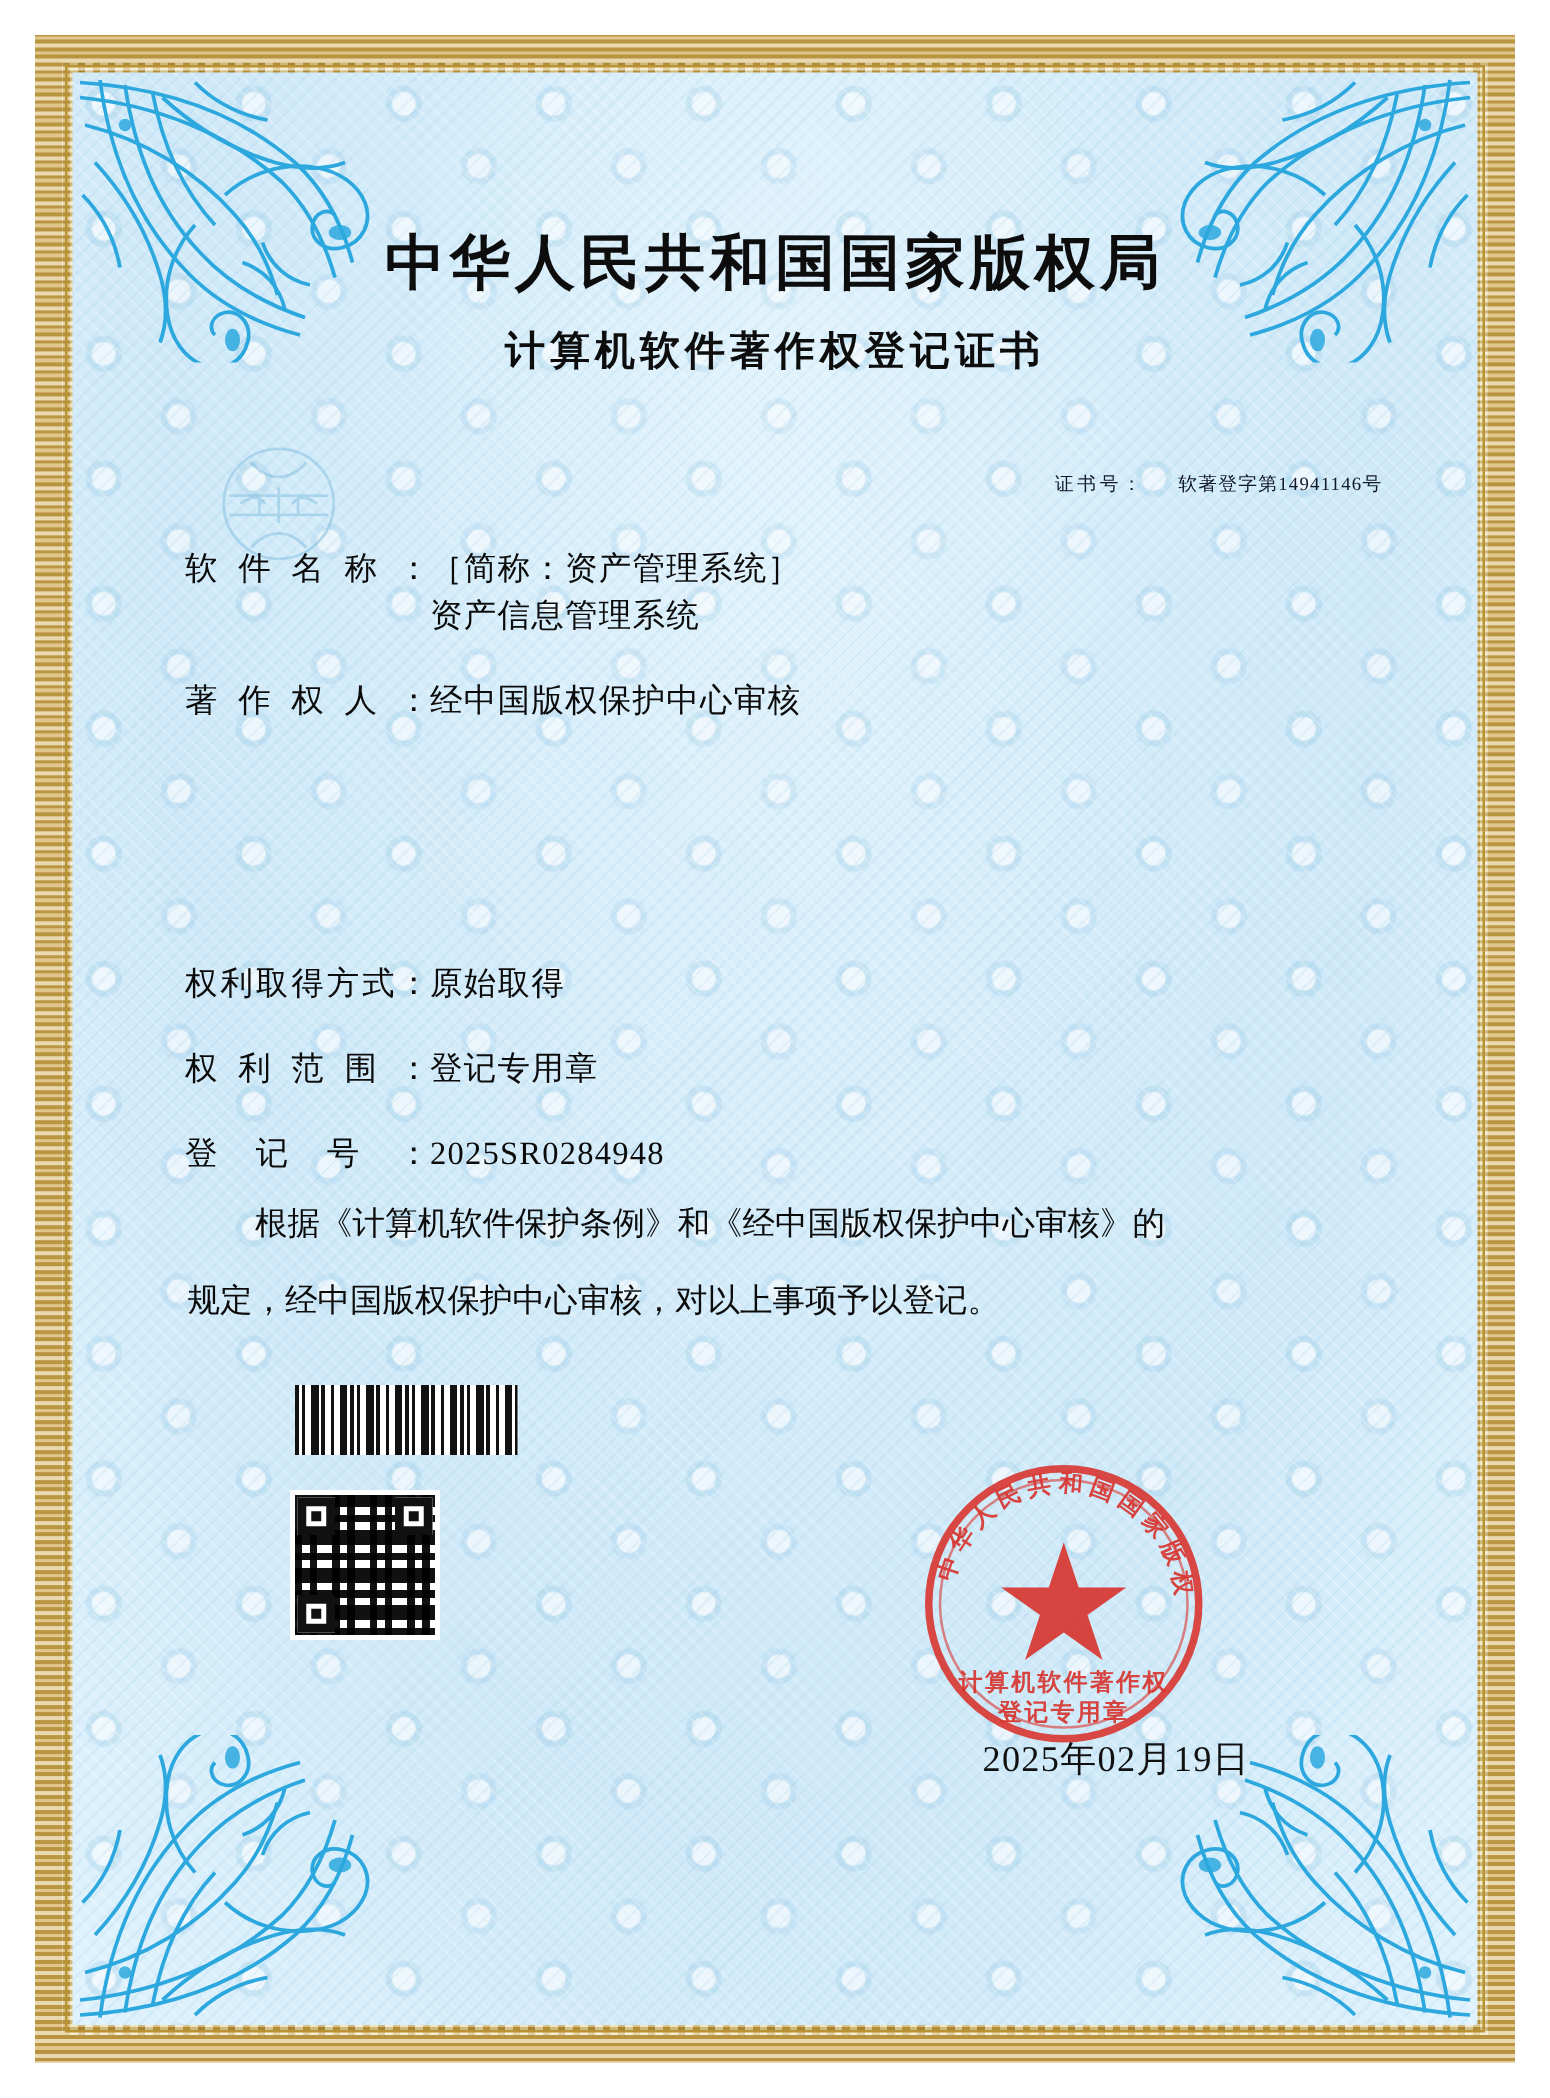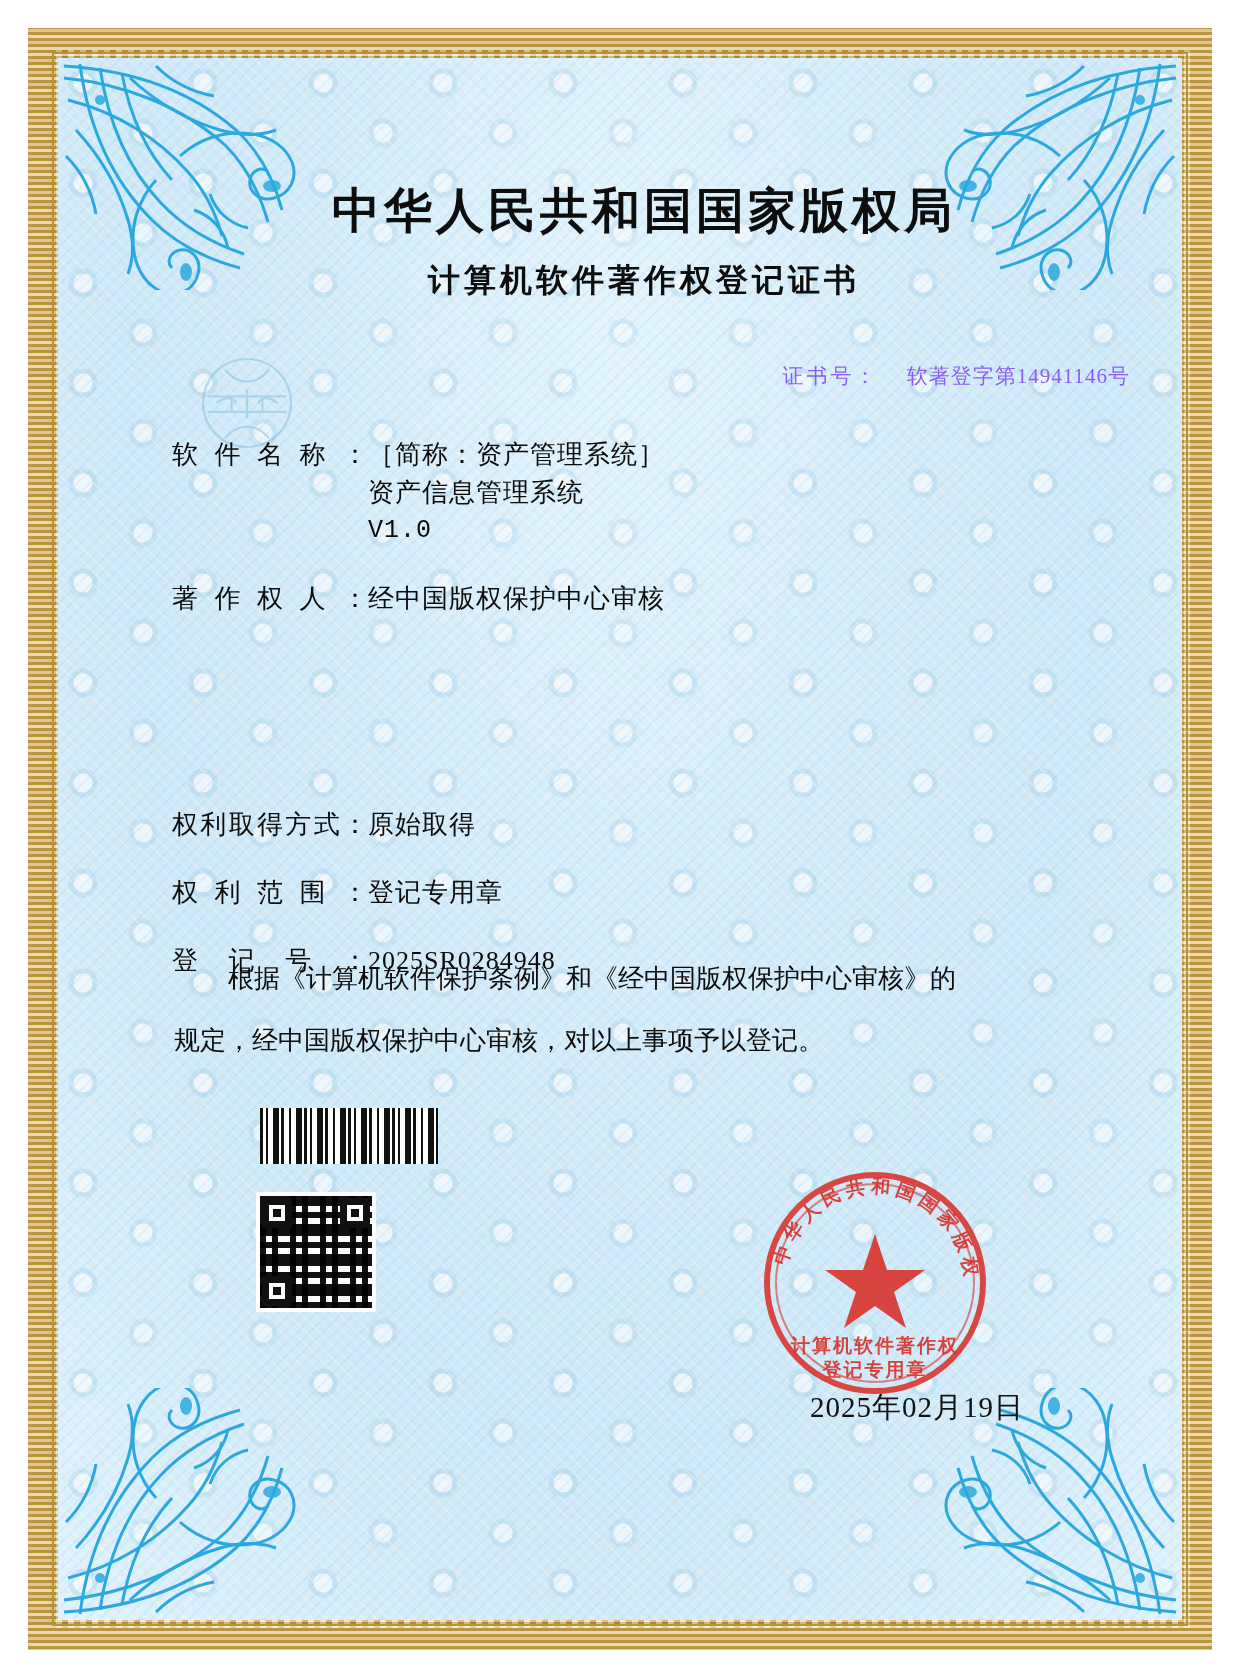--- a/index.html
+++ b/index.html
@@ -103,43 +103,43 @@
   .corner svg { display:block; width:100%; height:100%; }
   .corner.tl { left: 60px;  top: 60px; }
   .corner.tr { right: 60px; top: 60px; transform: scaleX(-1); }
   .corner.bl { left: 60px;  bottom: 60px; transform: scaleY(-1); }
   .corner.br { right: 60px; bottom: 60px; transform: scale(-1,-1); }
 
   
   .content {
     position: absolute;
     left: 58px; top: 58px;
-    width: 1124px; height: 1562px; margin-left: 24px;
+    width: 1124px; height: 1562px;
   }
 
   .title-block {
     position: absolute;
     left: 0; top: 122px;
     width: 1124px;
     text-align: center;
   }
   .title-line {
     font-family: "Liberation Serif", "DejaVu Serif", serif;
     font-weight: bold;
     color: #0d0d0d;
     letter-spacing: 4px;
   }
   .title-line.l1 { font-size: 48px; line-height: 62px; }
   .title-line.l2 { font-size: 32px; line-height: 76px; }
 
   .cert-no {
     position: absolute;
-    right: 76px; top: 304px;
-    font-size: 21px;
-    color: #8b5cf6;
+    right: 76px; top: 320px;
+    font-size: 15px;
+    color: #0f172a;
     letter-spacing: 1px;
     white-space: nowrap;
   }
   .cert-no .label { letter-spacing: 3px; }
   .cert-no .value { margin-left: 22px; }
 
   .emblem-wm {
     position: absolute;
     left: 110px; top: 290px;
     width: 110px; height: 110px;
@@ -402,21 +402,20 @@
         <div class="field-label">
           <span class="ch">软</span>
           <span class="ch">件</span>
           <span class="ch">名</span>
           <span class="ch">称</span>
           <span class="ch">：</span>
         </div>
         <div class="field-value">
           <span class="sub">［简称：资产管理系统］</span>
           <span class="sub">资产信息管理系统</span>
-          <span class="sub mono">V1.0</span>
         </div>
       </div>
 
       <div class="field-row">
         <div class="field-label">
           <span class="ch">著</span>
           <span class="ch">作</span>
           <span class="ch">权</span>
           <span class="ch">人</span>
           <span class="ch">：</span>

